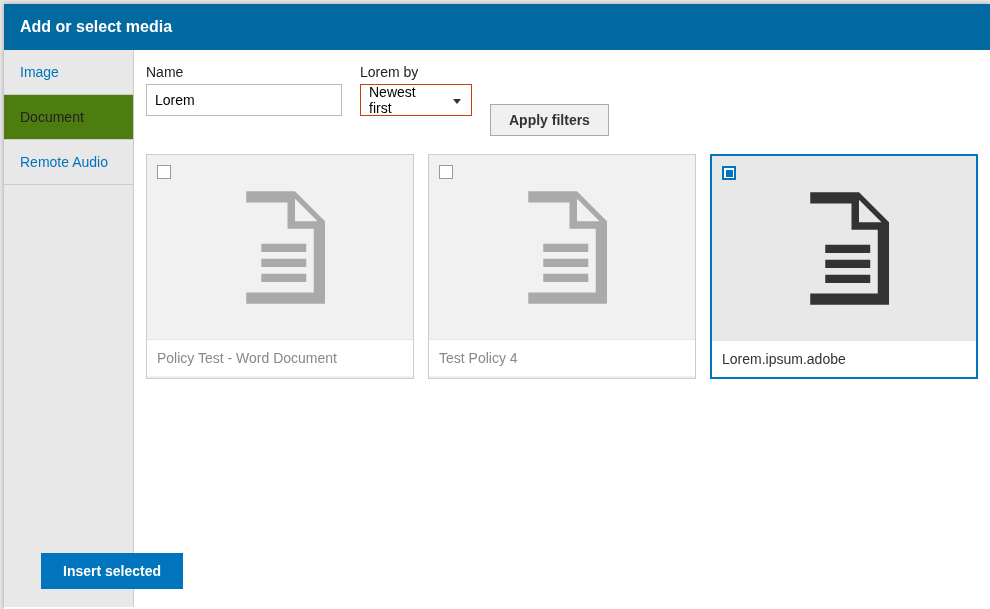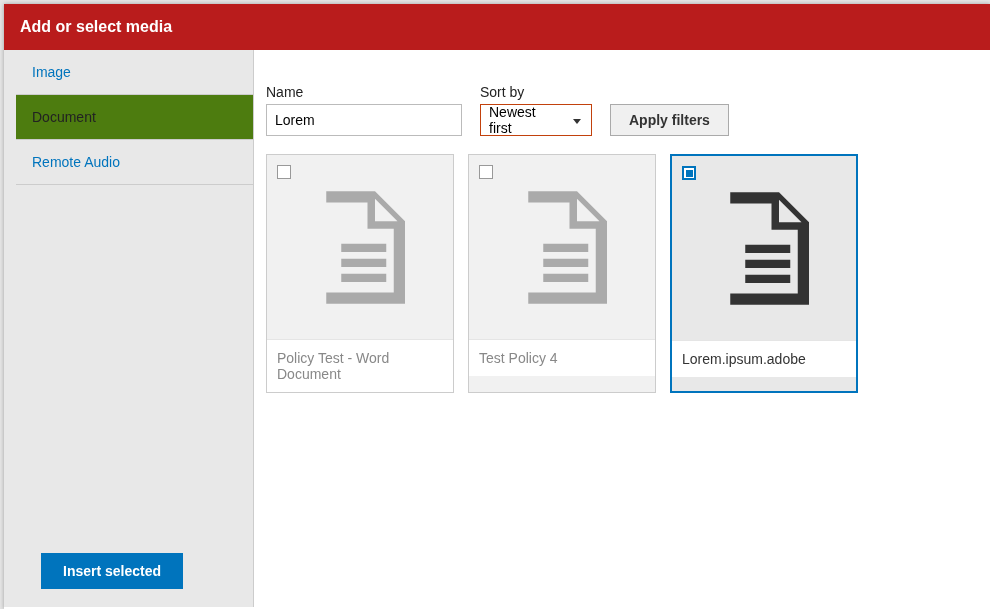--- a/index.html
+++ b/index.html
@@ -1,46 +1,46 @@
 <!DOCTYPE html>
 <html><head>
 <meta charset="utf-8">
 <style>
 * { box-sizing: border-box; margin: 0; padding: 0; }
 body { font-family: -apple-system, BlinkMacSystemFont, "Segoe UI", Arial, sans-serif; background: #e5e5e5; width: 990px; height: 609px; overflow: hidden; position: relative; }
 
 .dialog { position: absolute; top: 4px; left: 4px; right: 0; bottom: 0; background: #fff; box-shadow: 0 0 4px rgba(0,0,0,0.3); }
 
-.header { background: #b91c1c; color: #fff; padding: 14px 16px; font-size: 16px; font-weight: 600; }
+.header { background: #0369a1; color: #fff; padding: 14px 16px; font-size: 16px; font-weight: 600; }
 
 .body { display: flex; height: calc(100% - 48px); }
 
 .tabs { width: 250px; background: #e8e8e8; border-right: 1px solid #ccc; }
-.tab { padding: 14px 16px; color: #0074bd; cursor: pointer; border-bottom: 1px solid #ccc; font-size: 14px; background: #e8e8e8; margin-left: 12px; }
+.tab { padding: 14px 16px; color: #0074bd; cursor: pointer; border-bottom: 1px solid #ccc; font-size: 14px; background: #e8e8e8; }
 .tab.active { background: #4d7c0f; color: #222; }
 
 .main { flex: 1; display: flex; flex-direction: column; background: #fff; position: relative; }
 
 .upload-section { margin: 8px 12px 0 12px; border: 1px solid #ccc; padding: 16px; background: #fff; }
 .upload-label { font-size: 14px; color: #222; margin-bottom: 8px; }
 .file-input-row { display: flex; align-items: center; border: 1px solid #999; width: 270px; margin-bottom: 8px; }
 .choose-file-btn { border: 1px solid #888; background: #efefef; padding: 4px 10px; font-size: 13px; margin: 3px; }
 .file-status { font-size: 13px; color: #555; padding-left: 4px; }
 .hint { font-size: 13px; color: #555; line-height: 1.5; }
 
-.filter-bar { display: flex; gap: 18px; padding: 14px 12px 12px 12px; align-items: flex-end; background: #fff; }
+.filter-bar { display: flex; gap: 18px; padding: 14px 12px 12px 12px; align-items: flex-start; background: #fff; }
 .filter-group { display: flex; flex-direction: column; gap: 4px; }
 .filter-label { font-size: 14px; color: #222; }
 .text-input { border: 1px solid #bbb; padding: 6px 8px; font-size: 14px; width: 196px; height: 32px; }
 .select-wrap { border: 1px solid #c2410c; padding: 0 30px 0 8px; height: 32px; display: flex; align-items: center; font-size: 14px; width: 112px; position: relative; background: #fff; }
 .select-wrap::after { content: ""; position: absolute; right: 10px; top: 14px; border-left: 4px solid transparent; border-right: 4px solid transparent; border-top: 5px solid #333; }
 .apply-btn { border: 1px solid #aaa; background: #f0f0f0; padding: 0 18px; height: 32px; font-size: 14px; font-weight: 600; color: #333; margin-top: 40px; }
 
 .grid { display: flex; gap: 14px; padding: 6px 12px 20px 12px; }
-.card { width: 188px; border: 1px solid #ccc; background: #f1f1f1; position: relative; }
+.card { width: 268px; border: 1px solid #ccc; background: #f1f1f1; position: relative; }
 .card.selected { border: 2px solid #0074bd; background: #e8e8e8; }
 .card .thumb { height: 184px; display: flex; align-items: center; justify-content: center; position: relative; }
 .card .checkbox { position: absolute; top: 10px; left: 10px; width: 14px; height: 14px; border: 1px solid #999; background: #fff; display: flex; align-items: center; justify-content: center; }
 .card.selected .checkbox { border: 2px solid #0074bd; }
 .card.selected .checkbox::after { content: ""; width: 7px; height: 7px; background: #0074bd; }
 .card .caption { background: #fff; padding: 10px; font-size: 14px; color: #888; border-top: 1px solid #e5e5e5; }
 .card.selected .caption { color: #333; }
 
 .doc-icon { width: 90px; height: 115px; }
 .doc-icon.light path, .doc-icon.light rect { fill: #aaa; }
@@ -64,21 +64,21 @@
 
     <div class="main">
 
 
       <div class="filter-bar">
         <div class="filter-group">
           <div class="filter-label">Name</div>
           <input class="text-input" value="Lorem" style="">
         </div>
         <div class="filter-group">
-          <div class="filter-label">Sort by</div>
+          <div class="filter-label">Lorem by</div>
           <div class="select-wrap">
             <span>Newest first</span>
           </div>
         </div>
         <button class="apply-btn">Apply filters</button>
       </div>
 
       <div class="grid">
 
         <div class="card">

